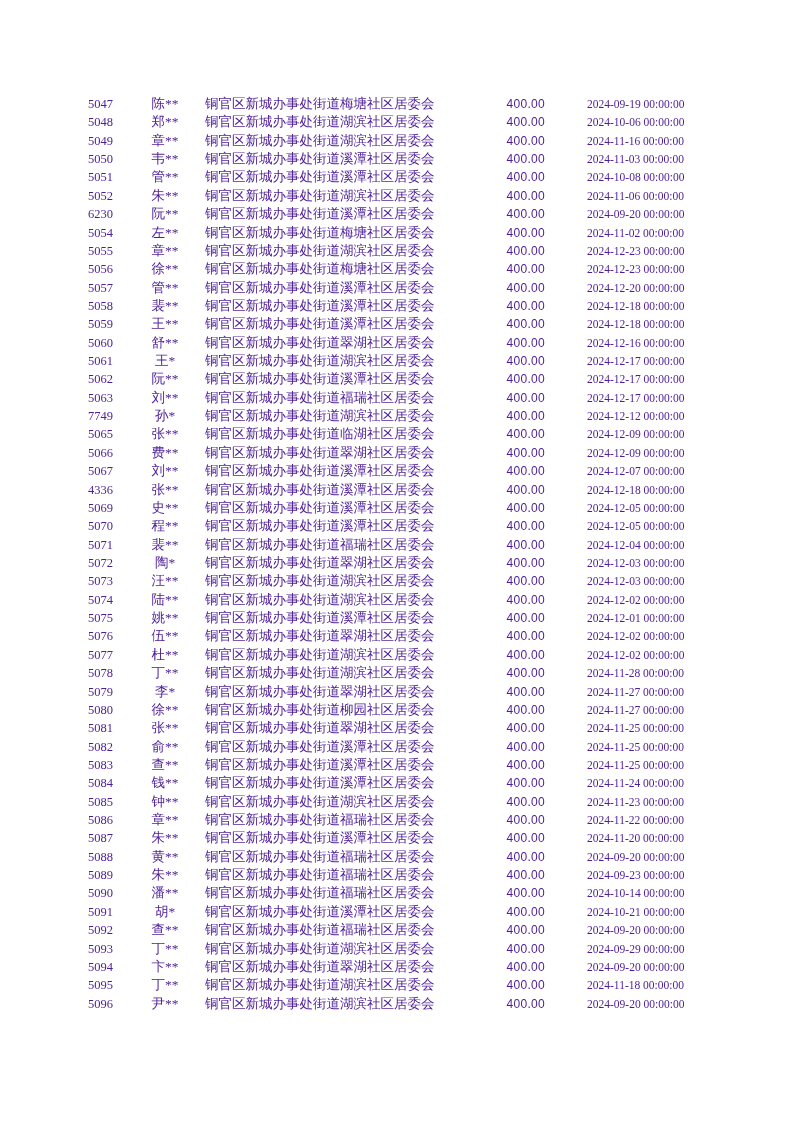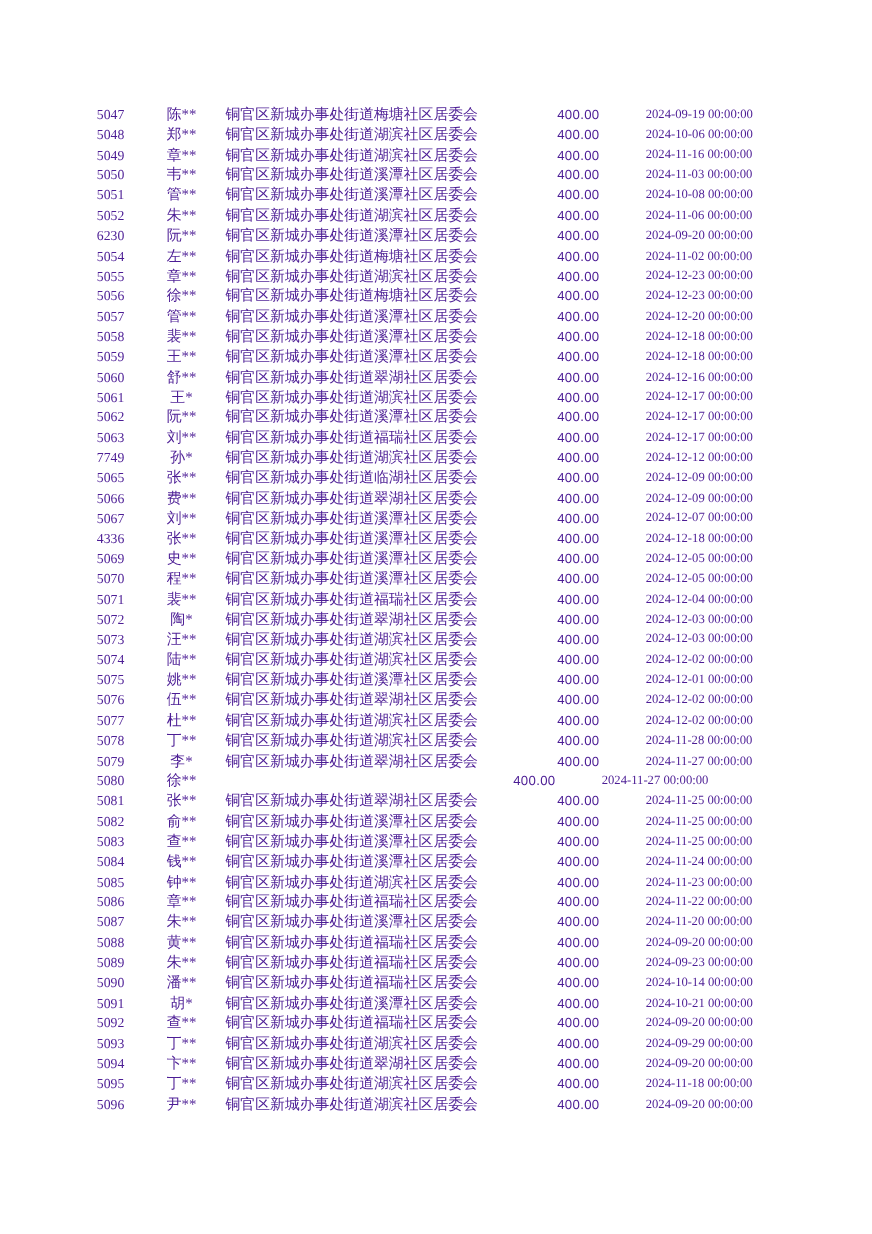--- a/index.html
+++ b/index.html
@@ -330,20 +330,21 @@
     <div class="cell id">5079</div>
     <div class="cell name">李*</div>
     <div class="cell org">铜官区新城办事处街道翠湖社区居委会</div>
     <div class="cell amount">400.00</div>
     <div class="cell date">2024-11-27 00:00:00</div>
   </div>
 
   <div class="row">
     <div class="cell id">5080</div>
     <div class="cell name">徐**</div>
+    <div class="cell org">铜官区新城办事处街道柳园社区居委会</div>
     <div class="cell amount">400.00</div>
     <div class="cell date">2024-11-27 00:00:00</div>
   </div>
 
   <div class="row">
     <div class="cell id">5081</div>
     <div class="cell name">张**</div>
     <div class="cell org">铜官区新城办事处街道翠湖社区居委会</div>
     <div class="cell amount">400.00</div>
     <div class="cell date">2024-11-25 00:00:00</div>

